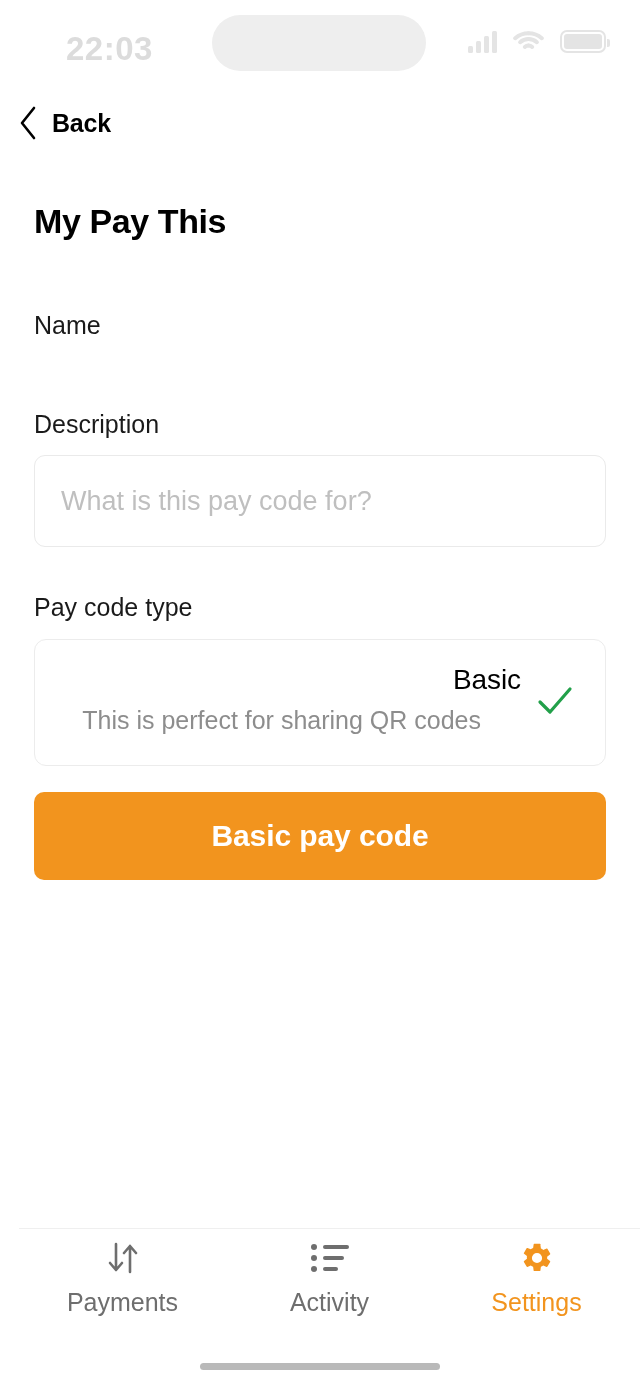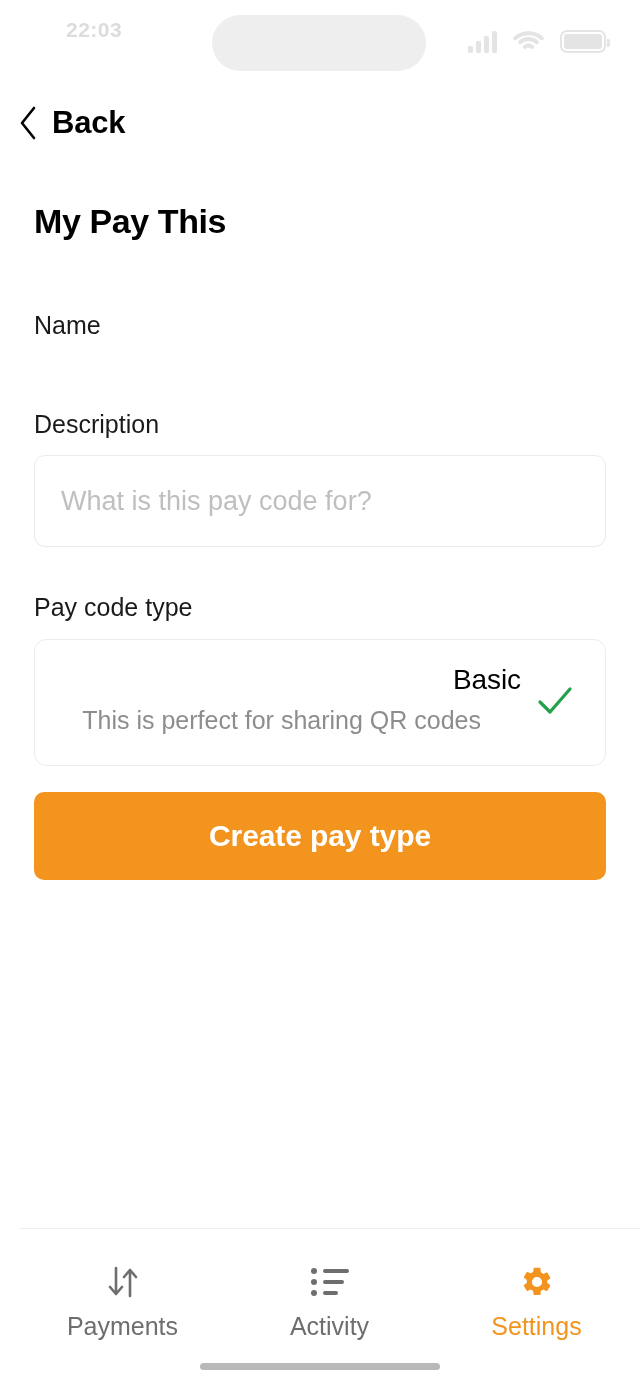--- a/index.html
+++ b/index.html
@@ -22,22 +22,22 @@
 
   
   .status-bar {
     position: relative;
     height: 92px;
     flex: 0 0 92px;
   }
   .status-time {
     position: absolute;
     left: 66px;
-    top: 18px;
-    font-size: 21px;
+    top: 30px;
+    font-size: 33px;
     font-weight: 600;
     color: #dcdcdc;
     letter-spacing: 0.5px;
   }
   .dynamic-island {
     position: absolute;
     left: 212px;
     top: 15px;
     width: 214px;
     height: 56px;
@@ -99,21 +99,21 @@
     display: flex;
     align-items: center;
     gap: 14px;
     padding: 0 18px;
     height: 62px;
     flex: 0 0 62px;
     cursor: pointer;
   }
   .chev-left { display: block; }
   .nav-back-label {
-    font-size: 31px;
+    font-size: 25px;
     font-weight: bold;
     color: #000000;
     letter-spacing: -0.2px;
   }
 
   
   .content {
     flex: 1 1 auto;
     padding: 0 34px;
     overflow: hidden;
@@ -196,21 +196,21 @@
     letter-spacing: -0.1px;
     cursor: pointer;
   }
 
   
   .tab-bar {
     flex: 0 0 118px;
     border-top: 1.5px solid #efefef;
     display: flex;
     align-items: flex-start;
-    padding-top: 35px;
+    padding-top: 11px;
     margin-left: 19px;
   }
   .tab-item {
     flex: 1 1 0;
     display: flex;
     flex-direction: column;
     align-items: center;
     gap: 12px;
     cursor: pointer;
   }
@@ -293,21 +293,21 @@
       <div class="option-text">
         <div class="option-title">Basic</div>
         <div class="option-desc">This is perfect for sharing QR codes</div>
       </div>
       <svg class="check-icon" width="36" height="30" viewBox="0 0 36 30">
         <path d="M3 16 L13 26 L33 3" fill="none" stroke="#22a04a" stroke-width="3.2" stroke-linecap="round" stroke-linejoin="round"></path>
       </svg>
     </div>
 
 
-    <button class="cta-button">Create pay type</button>
+    <button class="cta-button">Basic pay code</button>
   </div>
 
   <div class="tab-bar">
 
     <div class="tab-item">
       <div class="tab-icon">
         <svg width="38" height="34" viewBox="0 0 38 34">
           <path d="M12 3 L12 29 M12 29 L6 22 M12 29 L18 22" fill="none" stroke="#6e6e6e" stroke-width="2.6" stroke-linecap="round" stroke-linejoin="round"></path>
           <path d="M26 31 L26 5 M26 5 L20 12 M26 5 L32 12" fill="none" stroke="#6e6e6e" stroke-width="2.6" stroke-linecap="round" stroke-linejoin="round"></path>
         </svg>

